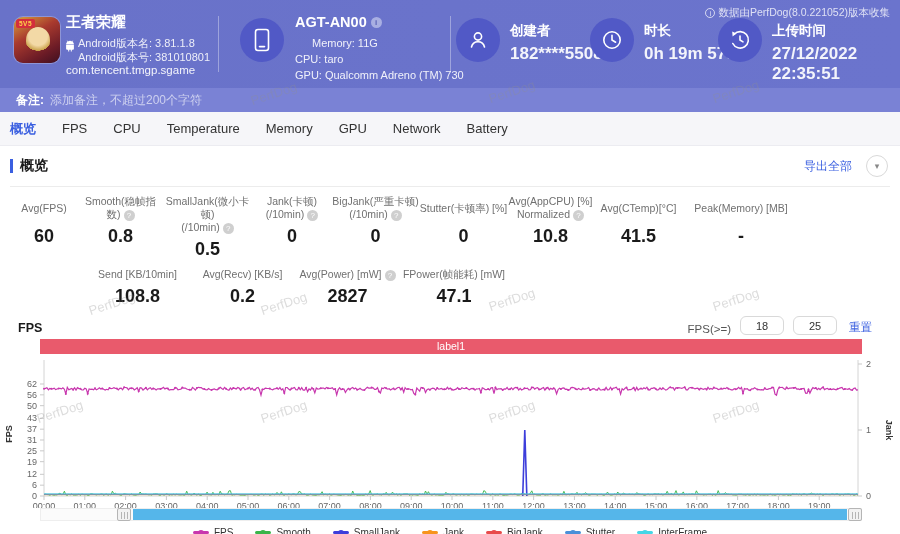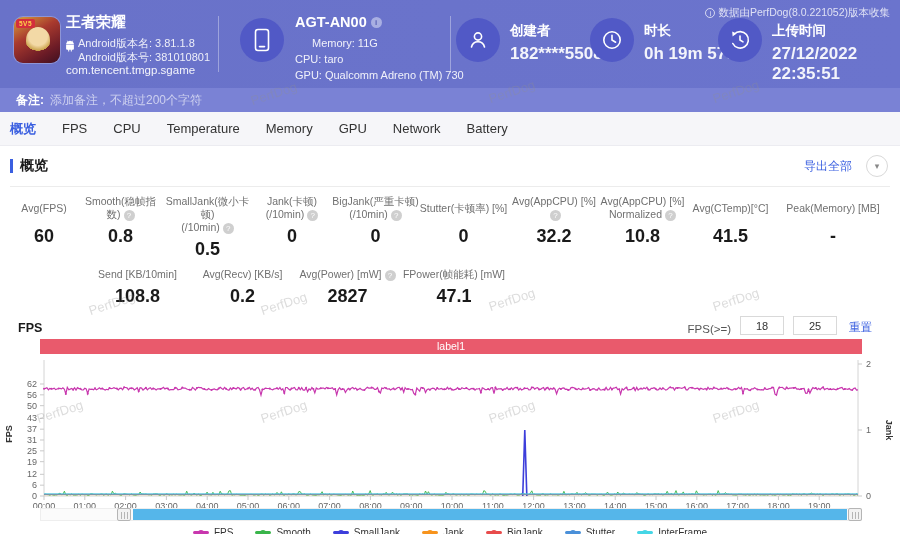--- a/index.html
+++ b/index.html
@@ -58,21 +58,21 @@
   .stat-label { font-size:10.5px; color:#707070; line-height:13px; min-height:26px; display:flex; flex-direction:column; justify-content:center; }
   .row2 .stat-label { min-height:13px; }
   .stat-value { font-size:18px; font-weight:bold; color:#1a1a1a; margin-top:5px; }
   .help-ic { display:inline-block; width:11px; height:11px; border-radius:50%; background:#cfcfcf; color:#fff;
     font-size:8px; line-height:11px; text-align:center; margin-left:3px; cursor:pointer; }
 
   
   .fps-head { height:26px; margin-top:2px; display:flex; align-items:flex-end; justify-content:space-between; padding:0 28px 0 18px; }
   .fps-title { font-size:12.5px; font-weight:bold; color:#1a1a1a; }
   .fps-controls { display:flex; align-items:flex-end; font-size:11.5px; color:#555; }
-  .thr-input { width:44px; height:19px; border:1px solid #d9d9d9; border-radius:0; text-align:center; font-size:11px;
+  .thr-input { width:44px; height:19px; border:1px solid #d9d9d9; border-radius:6px; text-align:center; font-size:11px;
     color:#333; margin-left:9px; font-family:inherit; }
   .reset-link { color:#3a5fe0; margin-left:12px; text-decoration:none; cursor:pointer; }
   .chart-label-bar { margin:4px 0 0 40px; width:822px; height:15px; background:#e95a6c; color:#fff; font-size:10.5px;
     text-align:center; line-height:15px; }
   #chart { display:block; width:900px; height:154px; }
   .scrollbar { position:relative; margin-left:40px; width:822px; height:13px; background:#fbfbfb; border:1px solid #eee; }
   .sb-fill { position:absolute; top:0; bottom:0; left:92px; right:14px; background:#55b6ea; }
   .sb-handle { position:absolute; top:-1px; width:14px; height:13px; background:#f2f2f2; border:1px solid #b5b5b5; border-radius:2px;
     cursor:ew-resize; background-image:repeating-linear-gradient(90deg,#b5b5b5 0 1px,transparent 1px 3px);
     background-size:7px 7px; background-repeat:no-repeat; background-position:3px 3px; }
@@ -216,26 +216,20 @@
             <div>BigJank(严重卡顿)</div>
             <div>(/10min)<span class="help-ic">?</span></div>
           </div>
           <div class="stat-value">0</div>
         </div>
         <div class="stat-cell" style="width: 89px;">
           <div class="stat-label">
             <div>Stutter(卡顿率) [%]</div>
           </div>
           <div class="stat-value">0</div>
-        </div>
-        <div class="stat-cell" style="width: 92px;">
-          <div class="stat-label">
-            <div>Avg(AppCPU) [%]<span class="help-ic">?</span></div>
-          </div>
-          <div class="stat-value">32.2</div>
         </div>
         <div class="stat-cell" style="width: 85px;">
           <div class="stat-label">
             <div>Avg(AppCPU) [%]</div>
             <div>Normalized<span class="help-ic">?</span></div>
           </div>
           <div class="stat-value">10.8</div>
         </div>
         <div class="stat-cell" style="width: 91px;">
           <div class="stat-label">

